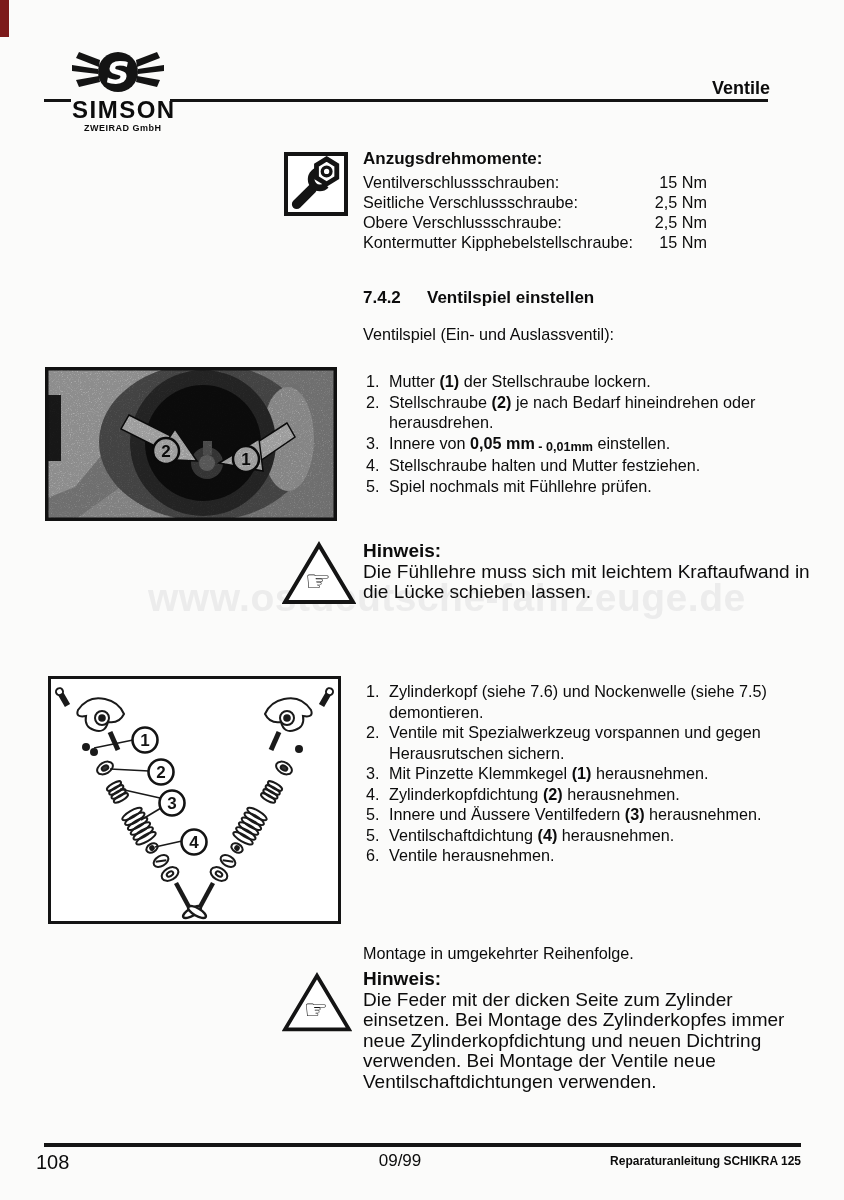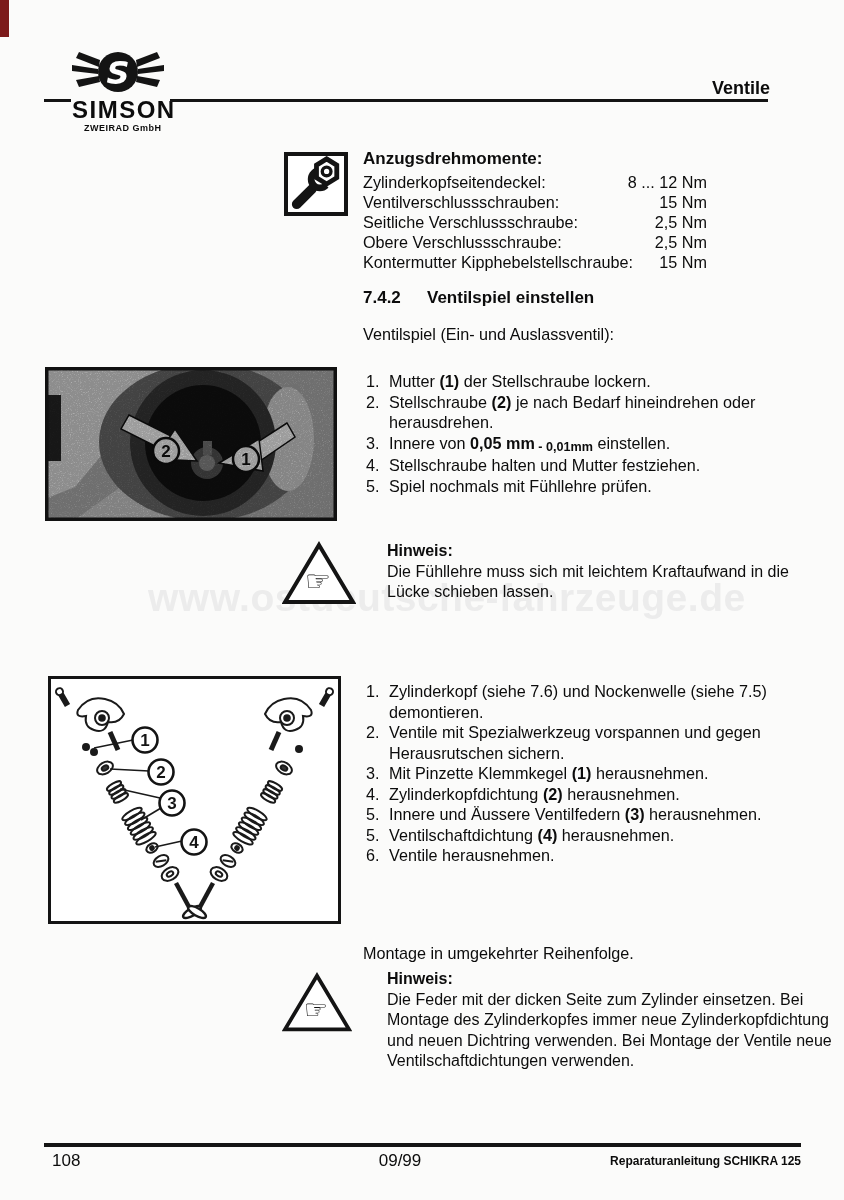--- a/index.html
+++ b/index.html
@@ -33,32 +33,32 @@
   .steps li{display:flex;line-height:20.5px;}
   .steps .n{width:23px;flex:none;}
   .steps .c{flex:1;}
   .tol{font-size:12.6px;position:relative;top:2px;}
   
   .photo-fig{left:45px;top:367px;}
   .diagram-fig{left:48px;top:676px;}
   
   .note-icon1{left:282px;top:541px;}
   .note-icon2{left:282px;top:972px;}
-  .note-text{width:447px;font-size:16px;line-height:20.5px;margin-left:24px;}
+  .note-text{width:447px;font-size:19px;line-height:20.5px;}
   .note1-text{left:363px;top:541px;}
   .note2-text{left:363px;top:969px;}
   .note-title{font-weight:bold;}
   .montage{left:363px;top:944px;font-size:16.2px;}
   
   .watermark{left:148px;top:576px;font-size:39px;font-weight:bold;color:#ececec;
              letter-spacing:0.5px;z-index:0;}
   .content-z{z-index:1;}
   
   .f-rule{left:44px;top:1143px;width:757px;height:4px;background:#141414;}
-  .f-page{left:52px;top:1151px;font-size:17px;}
+  .f-page{left:36px;top:1151px;font-size:20px;}
   .f-date{left:300px;top:1151px;width:200px;text-align:center;font-size:17px;}
   .f-manual{left:555px;top:1154px;width:246px;text-align:right;font-size:12px;font-weight:bold;}
 </style>
 </head>
 <body>
 
 <div class="page">
 
   <div class="abs corner-mark"></div>
 
@@ -89,24 +89,20 @@
       <line x1="9" y1="50" x2="25" y2="34" stroke="#141414" stroke-width="10" stroke-linecap="round"></line>
       <circle cx="33" cy="24" r="9" fill="none" stroke="#141414" stroke-width="7"></circle>
       <polygon points="36,8 54,26 45,36 28,18" fill="#ffffff"></polygon>
       <polygon points="40,3 50.5,9.5 50.5,22.5 40,29 29.5,22.5 29.5,9.5" fill="#ffffff" stroke="#141414" stroke-width="5"></polygon>
       <circle cx="40" cy="16" r="4.5" fill="none" stroke="#141414" stroke-width="3.5"></circle>
     </svg>
   </div>
   <div class="abs torque-title content-z">Anzugsdrehmomente:</div>
   <div class="abs torque-table content-z">
 
-      <div class="trow">
-        <span class="lab">Zylinderkopfseitendeckel:</span>
-        <span class="val">8 ... 12 Nm</span>
-      </div>
 
       <div class="trow">
         <span class="lab">Ventilverschlussschrauben:</span>
         <span class="val">15 Nm</span>
       </div>
 
       <div class="trow">
         <span class="lab">Seitliche Verschlussschraube:</span>
         <span class="val">2,5 Nm</span>
       </div>

